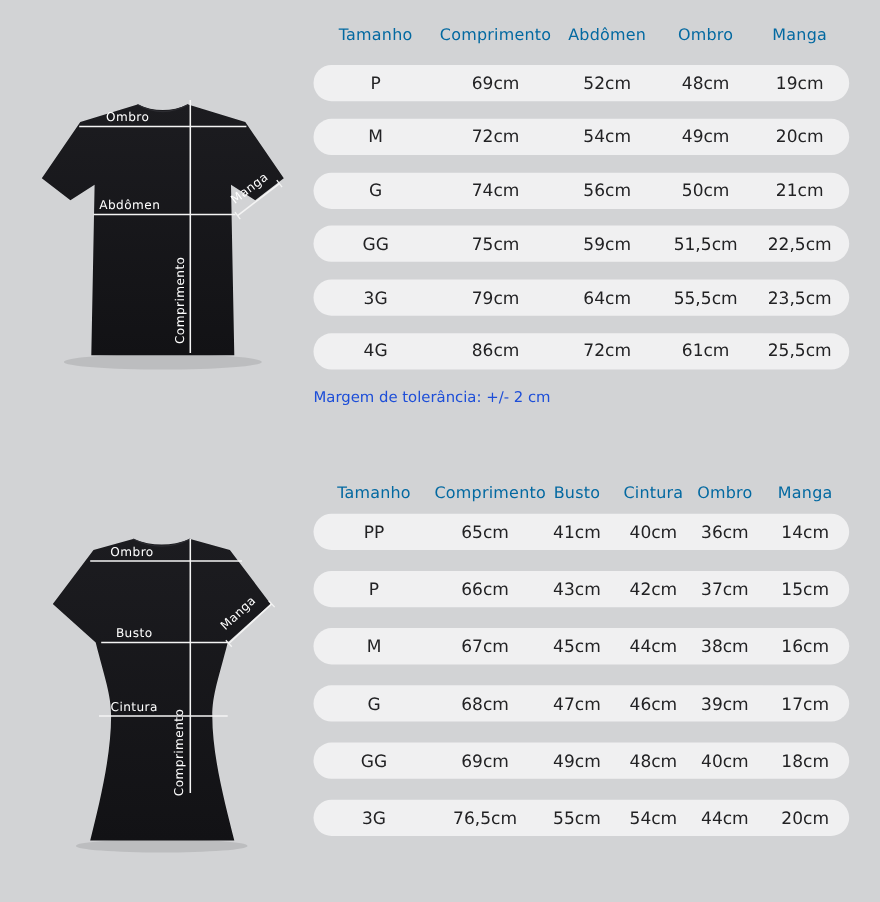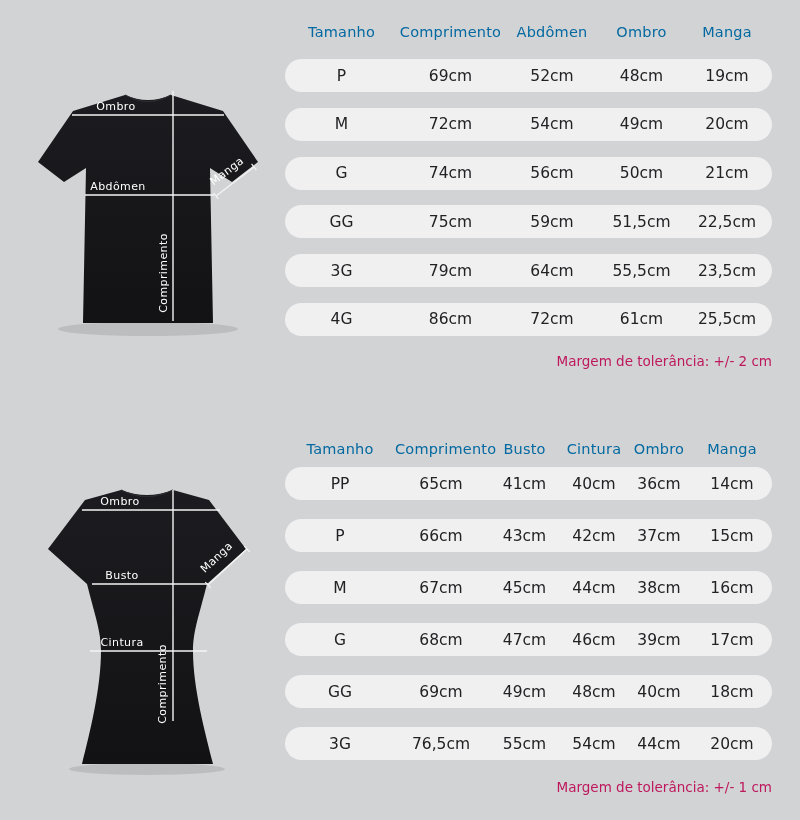--- a/index.html
+++ b/index.html
@@ -35,21 +35,21 @@
   }
   .rows{display:flex;flex-direction:column;}
   #table1 .rows{margin-top:13px;gap:15.8px;}
   #table2 .rows{margin-top:4px;gap:19px;}
   .trow{
     display:grid;align-items:center;height:33px;
     background:#f0f0f1;border-radius:17px;
   }
   .td{text-align:center;font-size:15.5px;color:#222224;white-space:nowrap;}
   .tolerance{
-    text-align:right;font-size:13.5px;color:#be185d;height:20px;line-height:20px;
+    text-align:left;font-size:13.5px;color:#1d4ed8;height:20px;line-height:20px;
   }
   #table1 .tolerance{margin-top:15px;}
   #table2 .tolerance{margin-top:17px;}
 </style>
 </head>
 <body>
 
 <div class="canvas">
 
   <figure class="shirt-fig" id="shirt1" style="margin:0">
@@ -228,16 +228,15 @@
       </div>
       <div class="trow">
         <span class="td">3G</span>
         <span class="td">76,5cm</span>
         <span class="td">55cm</span>
         <span class="td">54cm</span>
         <span class="td">44cm</span>
         <span class="td">20cm</span>
       </div>
     </div>
-    <div class="tolerance">Margem de tolerância: +/- 1 cm</div>
   </div>
 
 </div>
 
 </body></html>

